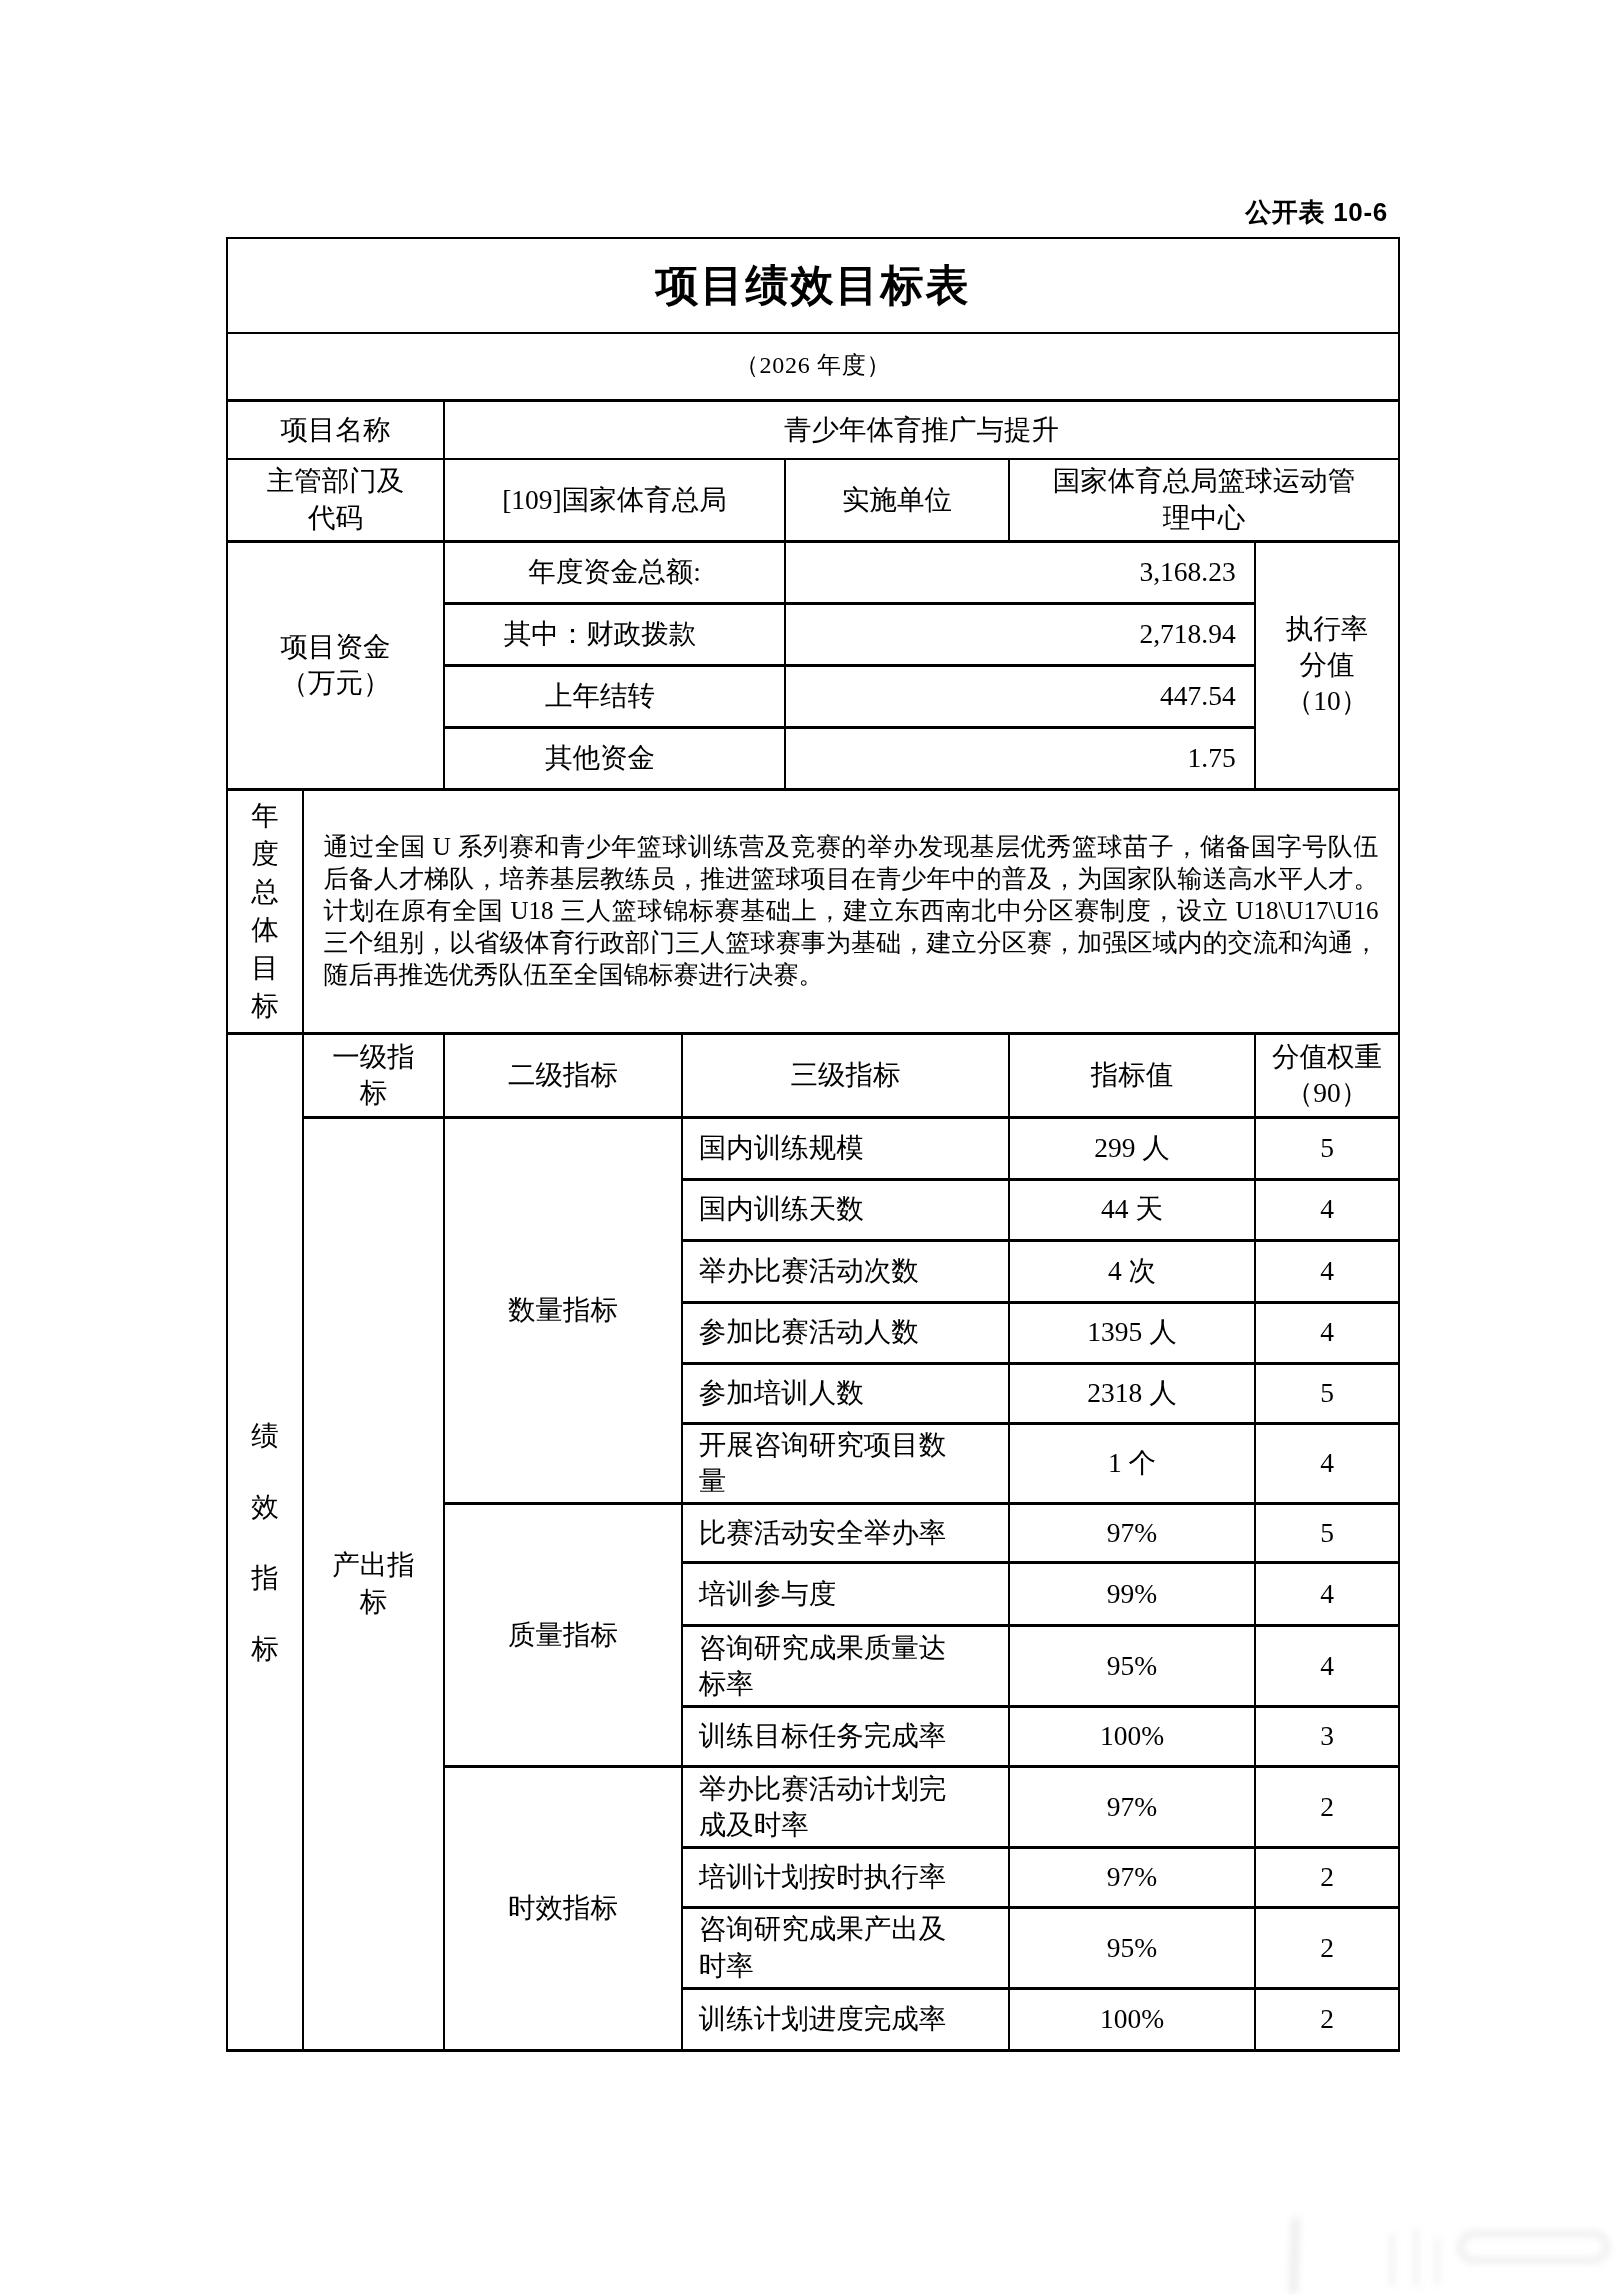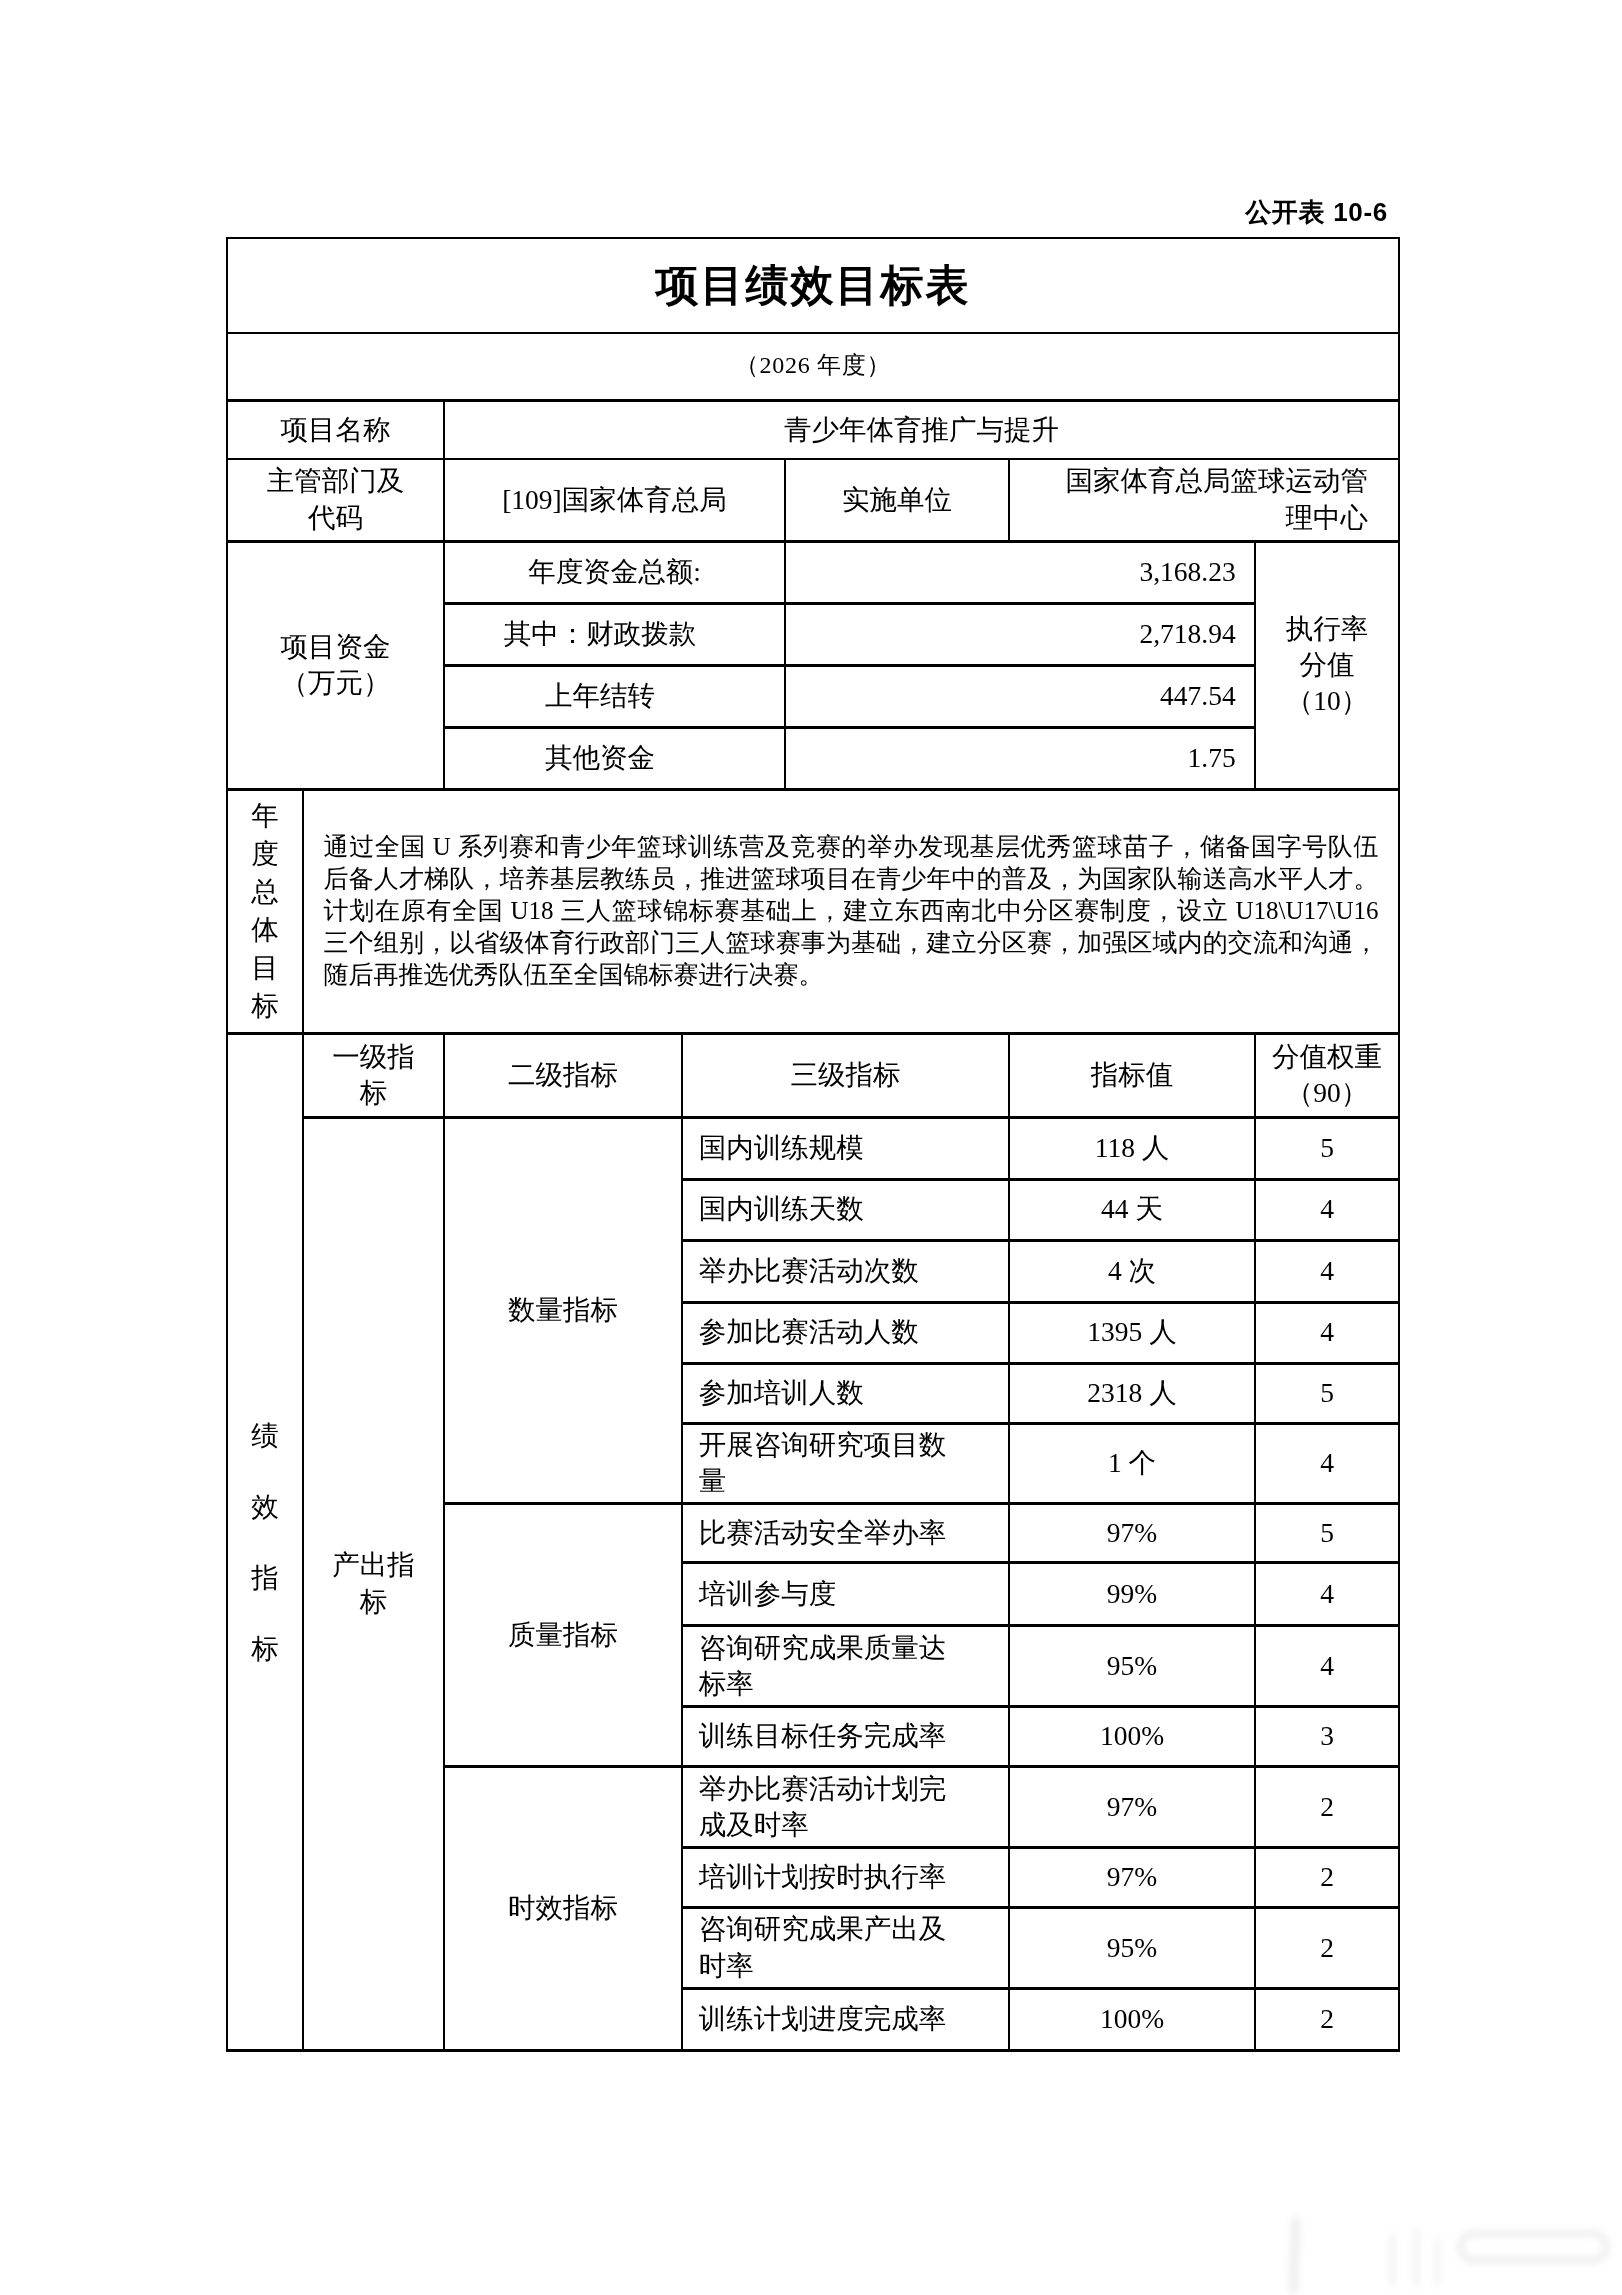--- a/index.html
+++ b/index.html
@@ -45,21 +45,21 @@
     font-size: 43px;
     letter-spacing: 2px;
     margin-top: 13px;
   }
   .subtitle-cell { font-size: 24px; letter-spacing: 0.7px; }
   .w1 { display: inline-block; width: 1.1em; line-height: 38px; }
   .w1t { display: inline-block; width: 1.1em; line-height: 71px; }
   .w3 { display: inline-block; width: 3.3em; }
   .w4 { display: inline-block; width: 4.35em; }
   .w5 { display: inline-block; width: 5.25em; }
-  .impl-val { padding: 0 30px; text-align: right; }
+  .impl-val { padding: 0 30px; }
   .item-right { text-align: center; padding-right: 29px; }
   .num-right { text-align: right; padding-right: 18.3px; }
   .goal-text {
     text-align: justify;
     padding: 5.2px 19.6px;
     line-height: 32px;
     font-size: 25px;
   }
   .c-name { text-align: left; padding: 2.6px 38px 2.6px 15.7px; margin-top: 13px; }
   .watermark {
@@ -143,21 +143,21 @@
     <td>二级指标</td>
     <td colspan="2">三级指标</td>
     <td>指标值</td>
     <td><span class="w4">分值权重（90）</span></td>
   </tr>
 
   <tr class="hv" style="height:62px">
     <td rowspan="14"><span class="w3">产出指标</span></td>
     <td rowspan="6">数量指标</td>
     <td colspan="2" class="c-name">国内训练规模</td>
-    <td>118 人</td>
+    <td>299 人</td>
     <td>5</td>
   </tr>
   <tr class="hv" style="height:61px">
     <td colspan="2" class="c-name">国内训练天数</td>
     <td>44 天</td>
     <td>4</td>
   </tr>
   <tr class="hv" style="height:62px">
     <td colspan="2" class="c-name">举办比赛活动次数</td>
     <td>4 次</td>

